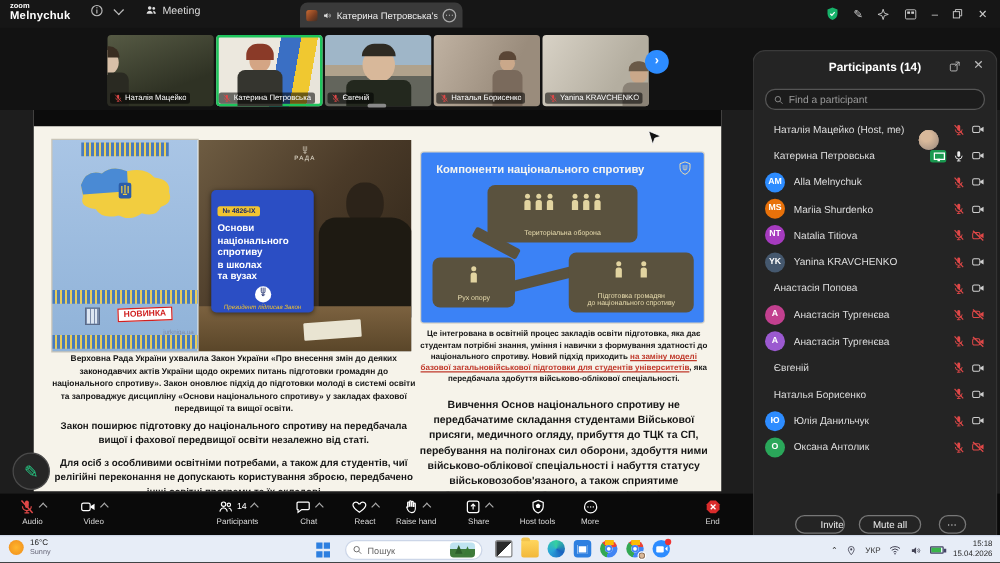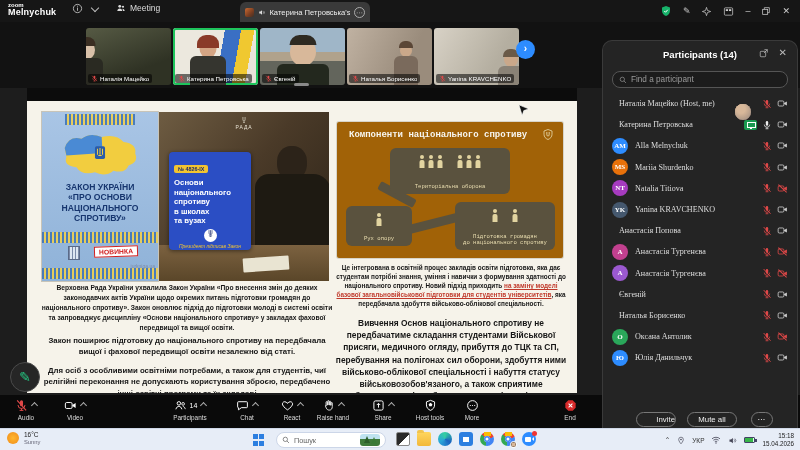--- a/index.html
+++ b/index.html
@@ -75,21 +75,21 @@
   .lp { position:absolute; left:14px; width:292px; text-align:center; color:#161616; font-weight:bold; }
   .lp1 { top:182px; font-size:6.7px; line-height:1.5; }
   .lp2 { top:234px; font-size:7.8px; line-height:1.45; }
   .lp3 { top:264px; font-size:7.8px; line-height:1.45; }
   .rp { position:absolute; left:305px; width:238px; text-align:center; color:#161616; font-weight:bold; }
   .rp1 { top:162px; font-size:6.4px; line-height:1.42; }
   .rp1 .lnk { color:#c0392b; text-decoration:underline; }
   .rp2 { top:216px; font-size:8.4px; line-height:1.45; }
 
   
-  .info { position:absolute; left:310px; top:21px; width:226px; height:136px; background:#a16207; border-radius:2px; box-shadow:0 0 0 1px #d8d4c8;font-family:Liberation Mono, monospace; }
+  .info { position:absolute; left:310px; top:21px; width:226px; height:136px; background:#3b82f6; border-radius:2px; box-shadow:0 0 0 1px #d8d4c8; }
   .info-title { position:absolute; left:12px; top:8px; color:#f7f6f0; font-weight:bold; font-size:9px; }
   .info-shield { position:absolute; right:9px; top:6px; }
   .ibox { position:absolute; background:#5a523e; border-radius:6px; }
   .ibox .lbl { position:absolute; left:0; bottom:3px; width:100%; text-align:center; color:#e8dcae; font-size:5.6px; line-height:1.2; white-space:pre-line; }
   .ib-top { left:53px; top:26px; width:120px; height:46px; }
   .ib-left { left:9px; top:84px; width:66px; height:40px; }
   .ib-right { left:118px; top:80px; width:100px; height:48px; }
   .conn { position:absolute; background:#5a523e; height:9px; border-radius:2px; }
   .c1 { left:40px; top:68px; width:40px; transform:rotate(28deg); }
   .c2 { left:70px; top:96px; width:60px; transform:rotate(-14deg); }
@@ -114,21 +114,21 @@
 
   
   .panel { position:absolute; top:24px; right:2px; width:196px; height:404px; background:#242424; border:1px solid #3a3a3a; border-bottom:none; border-radius:10px 10px 0 0; z-index:50;margin-top:16px; }
   .p-head { position:relative; height:26px; }
   .p-title { position:absolute; width:100%; text-align:center; top:8px; color:#fff; font-weight:bold; font-size:9.5px; }
   .p-popout { position:absolute; right:28px; top:7px; }
   .p-close { position:absolute; right:10px; top:6px; color:#bbb; font-size:10px; }
   .p-search { margin:4px 9px 2px; height:17px; background:#1c1c1c; border:1px solid #555; border-radius:8px; display:flex; align-items:center; padding:0 6px; gap:4px; }
   .p-search input { flex:1; background:transparent; border:none; outline:none; color:#ccc; font-size:8.2px; font-family:inherit; }
   .p-search input::placeholder { color:#9a9a9a; }
-  .p-list { position:absolute; top:52px; left:0; width:100%;font-family:Liberation Serif, serif; }
+  .p-list { position:absolute; top:52px; left:0; width:100%; }
   .p-row { display:flex; align-items:center; height:21.2px; padding:0 9px; }
   .p-av { width:16px; height:16px; border-radius:50%; flex:0 0 auto; color:#fff; font-size:7px; font-weight:bold; text-align:center; line-height:16px; }
   .p-av.photo { background-blend-mode:multiply; }
   .p-name { color:#ddd; font-size:8.1px; margin-left:7px; flex:1; white-space:nowrap; overflow:hidden; }
   .p-icons { display:flex; align-items:center; gap:5px; }
   .share-badge { width:13px; height:10px; background:#1a9950; border-radius:2px; position:relative; }
   .share-badge:before { content:""; position:absolute; left:3px; top:2px; width:7px; height:4px; border:1px solid #fff; }
   .share-badge:after { content:""; position:absolute; left:5.5px; top:7px; width:2px; height:2px; background:#fff; }
   .p-foot { position:absolute; bottom:16px; left:0; width:100%; height:16px; }
   .p-btn { position:absolute; height:15px; border:1px solid #777; border-radius:8px; background:transparent; color:#eee; font-size:7.8px; text-align:center; line-height:13px; font-family:inherit; }
@@ -326,24 +326,20 @@
       <div class="slide">
 
         <div class="book">
           <div class="bk-stripes bk-s1"></div>
           <svg class="bk-map" viewBox="0 0 100 60">
             <path d="M8 24 Q13 9 28 13 Q38 5 52 11 Q70 7 78 17 Q94 19 92 31 Q96 41 84 45 Q80 55 66 51 Q56 59 44 53 Q28 57 22 47 Q6 45 10 35 Z" fill="#f2cd3f"></path>
             <path d="M8 24 Q13 9 28 13 Q38 5 52 11 L53 30 L10 33 Z" fill="#4a8ad4"></path>
             <rect x="44" y="22" width="12" height="15" rx="2" fill="#2b5ca8"></rect>
             <path d="M47 25v7M50 24v8M53 25v7M48 33h4" stroke="#f2cd3f" stroke-width="1.2" fill="none"></path>
           </svg>
-          <div class="bk-title">ЗАКОН УКРАЇНИ
-«ПРО ОСНОВИ
-НАЦІОНАЛЬНОГО
-СПРОТИВУ»</div>
           <div class="bk-stripes bk-s2"></div>
           <div class="bk-emblem"></div>
           <div class="bk-badge">НОВИНКА</div>
           <div class="bk-stripes bk-s3"></div>
           <div class="bk-wm">jurkniga.ua</div>
         </div>
 
         <div class="photo">
           <div class="ph-rada">
             <svg width="8" height="8" viewBox="0 0 24 24" style="margin:0 auto">
@@ -719,49 +715,49 @@
               <path d="M12 17.5V21M8.5 21h7" stroke="#e04848" stroke-width="1.8"></path>
               <path d="M4 2.5L20.5 21" stroke="#e04848" stroke-width="2.2"></path>
             </svg>
             <svg width="11" height="11" viewBox="0 0 24 24">
               <rect x="2.5" y="6.5" width="12.5" height="11" rx="2.5" fill="none" stroke="#cfcfcf" stroke-width="1.8"></rect>
               <path d="M15.5 11l6-3.5v9l-6-3.5z" fill="#cfcfcf"></path>
             </svg>
           </div>
         </div>
         <div class="p-row">
+          <div class="p-av" style="background: rgb(45, 140, 255);">Ю</div>
+          <span class="p-name">Юлія Данильчук</span>
+          <div class="p-icons">
+            <svg width="10" height="10" viewBox="0 0 24 24">
+              <rect x="9.2" y="2.5" width="5.6" height="11" rx="2.8" fill="#e04848"></rect>
+              <path d="M5.5 11a6.5 6.5 0 0 0 13 0" fill="none" stroke="#e04848" stroke-width="1.8"></path>
+              <path d="M12 17.5V21M8.5 21h7" stroke="#e04848" stroke-width="1.8"></path>
+              <path d="M4 2.5L20.5 21" stroke="#e04848" stroke-width="2.2"></path>
+            </svg>
+            <svg width="11" height="11" viewBox="0 0 24 24">
+              <rect x="2.5" y="6.5" width="12.5" height="11" rx="2.5" fill="none" stroke="#cfcfcf" stroke-width="1.8"></rect>
+              <path d="M15.5 11l6-3.5v9l-6-3.5z" fill="#cfcfcf"></path>
+            </svg>
+          </div>
+        </div>
+        <div class="p-row">
           <div class="p-av" style="background: rgb(42, 167, 90);">О</div>
           <span class="p-name">Оксана Антолик</span>
           <div class="p-icons">
             <svg width="10" height="10" viewBox="0 0 24 24">
               <rect x="9.2" y="2.5" width="5.6" height="11" rx="2.8" fill="#e04848"></rect>
               <path d="M5.5 11a6.5 6.5 0 0 0 13 0" fill="none" stroke="#e04848" stroke-width="1.8"></path>
               <path d="M12 17.5V21M8.5 21h7" stroke="#e04848" stroke-width="1.8"></path>
               <path d="M4 2.5L20.5 21" stroke="#e04848" stroke-width="2.2"></path>
             </svg>
             <svg width="11" height="11" viewBox="0 0 24 24">
               <rect x="2.5" y="6.5" width="12.5" height="11" rx="2.5" fill="none" stroke="#e04848" stroke-width="1.8"></rect>
               <path d="M15.5 11l6-3.5v9l-6-3.5z" fill="#e04848"></path>
               <path d="M3 3.5L21 20.5" stroke="#e04848" stroke-width="2.2"></path>
-            </svg>
-          </div>
-        </div>
-        <div class="p-row">
-          <div class="p-av" style="background: rgb(45, 140, 255);">Ю</div>
-          <span class="p-name">Юлія Данильчук</span>
-          <div class="p-icons">
-            <svg width="10" height="10" viewBox="0 0 24 24">
-              <rect x="9.2" y="2.5" width="5.6" height="11" rx="2.8" fill="#e04848"></rect>
-              <path d="M5.5 11a6.5 6.5 0 0 0 13 0" fill="none" stroke="#e04848" stroke-width="1.8"></path>
-              <path d="M12 17.5V21M8.5 21h7" stroke="#e04848" stroke-width="1.8"></path>
-              <path d="M4 2.5L20.5 21" stroke="#e04848" stroke-width="2.2"></path>
-            </svg>
-            <svg width="11" height="11" viewBox="0 0 24 24">
-              <rect x="2.5" y="6.5" width="12.5" height="11" rx="2.5" fill="none" stroke="#cfcfcf" stroke-width="1.8"></rect>
-              <path d="M15.5 11l6-3.5v9l-6-3.5z" fill="#cfcfcf"></path>
             </svg>
           </div>
         </div>
       </div>
     <div class="p-foot">
       <button class="p-btn btn-invite">Invite</button>
       <button class="p-btn btn-muteall">Mute all</button>
       <button class="p-btn btn-pmore">⋯</button>
     </div>
   </div>

